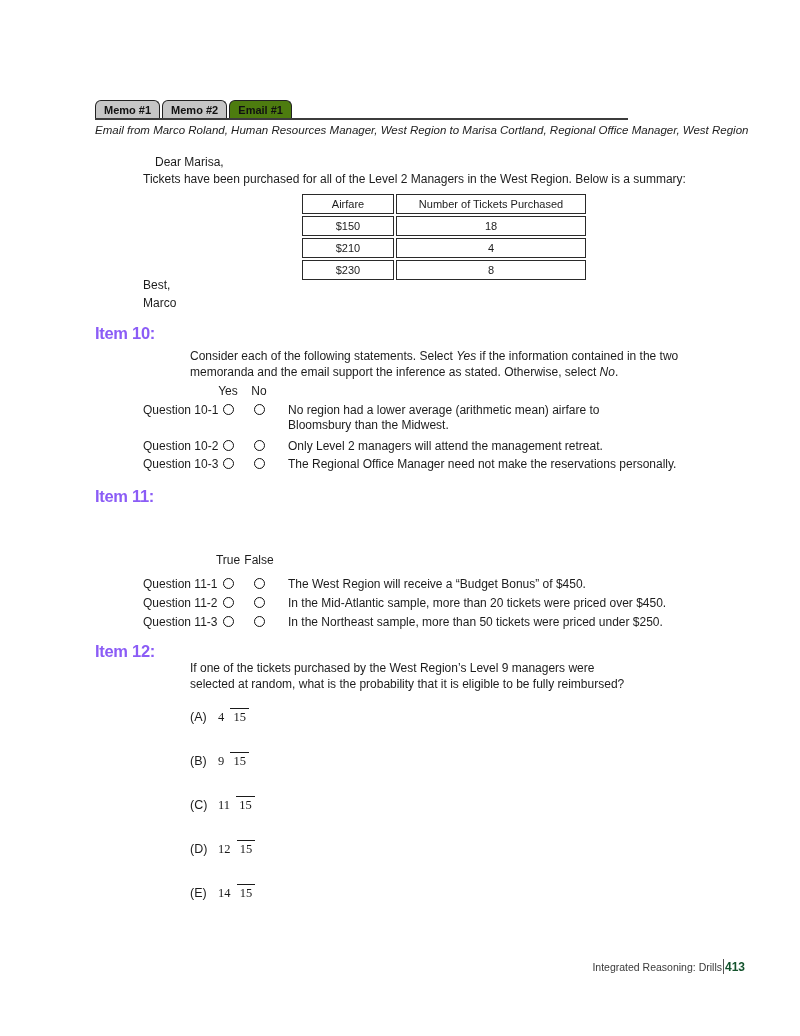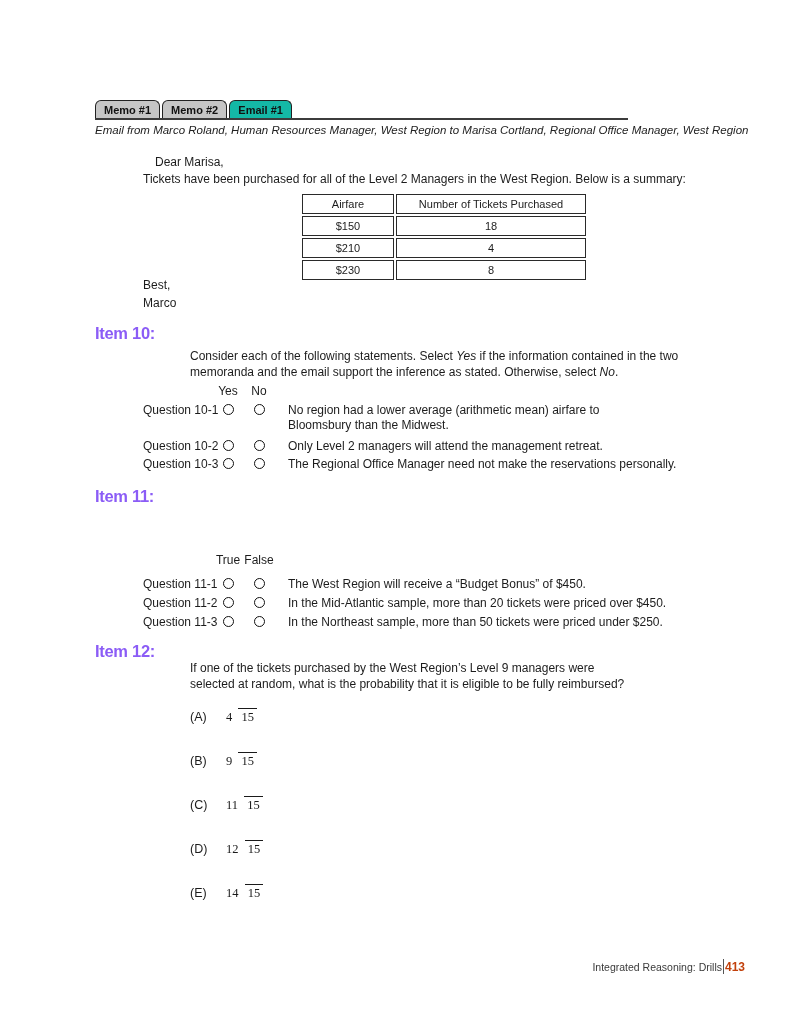--- a/index.html
+++ b/index.html
@@ -10,21 +10,21 @@
   .abs { position:absolute; }
 
   
   .tabs { left:95px; top:100px; display:flex; gap:2px; }
   .tab {
     box-sizing:border-box; height:20px; min-width:63px; text-align:center;
     border:1.5px solid #222; border-bottom:none; border-radius:6px 6px 0 0;
     background:#c6c6c6; font-size:11px; font-weight:bold; padding:3px 8px 0 8px;
     color:#111; white-space:nowrap;
   }
-  .tab.active { background:#14b8a6; }
+  .tab.active { background:#4d7c0f; }
   .tab-rule { left:95px; top:118px; width:533px; height:2px; background:#3c3c3c; }
 
   .byline { left:95px; top:124px; width:660px; font-size:11.5px; font-style:italic; color:#222; }
 
   .body-text { font-size:12px; line-height:15.5px; }
   .salutation { left:155px; top:155px; }
   .email-body { left:143px; top:172px; }
   .closing   { left:143px; top:278px; }
   .signature { left:143px; top:296px; }
 
@@ -50,31 +50,31 @@
   }
   .radio-cell { text-align:center; }
   .qtext { margin-left:13px; line-height:15px; }
   .qtext.narrow { max-width:348px; }
 
   
   .choices { left:190px; top:695px; }
   .choice { display:flex; align-items:center; height:44px; }
   .choice-label { font-size:12.5px; width:25px; }
   .frac {
-    display:inline-block; text-align:center; margin-left:8px;
+    display:inline-block; text-align:center; 
     font-family:"Liberation Serif", serif; font-size:12.5px; line-height:1.2; color:#1a1a1a;
   }
   .frac .num { padding:0 3px 1px 3px; }
   .frac .den { border-top:1.1px solid #1a1a1a; padding:1px 3px 0 3px; }
 
   
   .footer { right:55px; top:959px; display:flex; align-items:center; gap:1px; }
   .footer-section { font-size:10.5px; color:#3a3a3a; }
   .footer-sep { width:1px; height:15px; background:#555; }
-  .footer-page { font-size:12px; font-weight:bold; color:#c2410c; }
+  .footer-page { font-size:12px; font-weight:bold; color:#14532d; }
 </style>
 </head>
 <body>
 
 <div class="page">
 
   <div class="abs tabs">
     <div class="tab">Memo #1</div>
     <div class="tab">Memo #2</div>
     <div class="tab active">Email #1</div>

